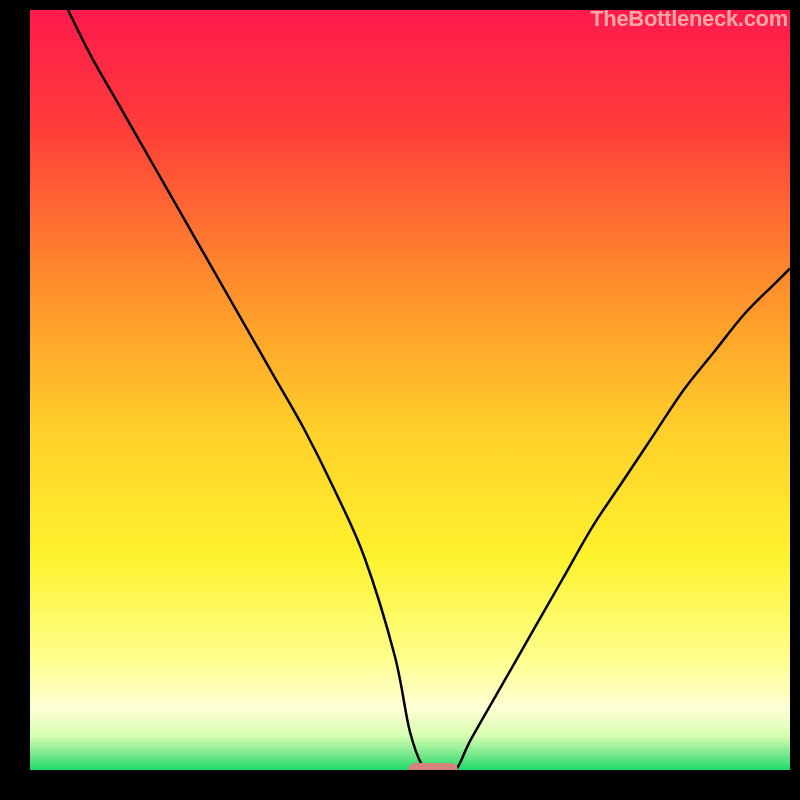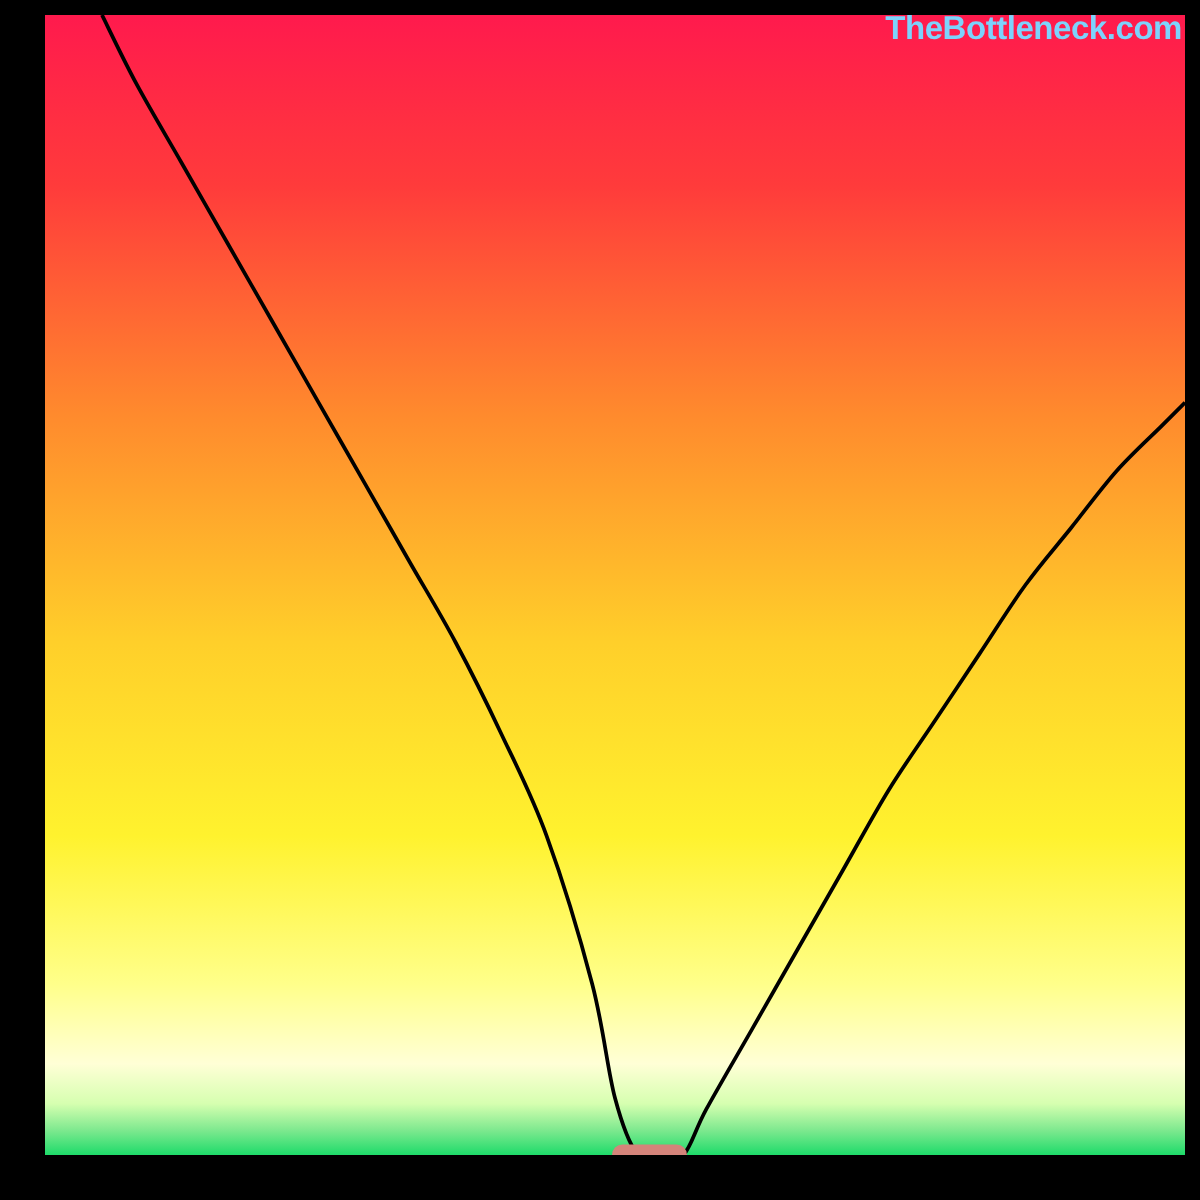--- a/index.html
+++ b/index.html
@@ -45,21 +45,21 @@
     background: #d4847a;
     border-radius: 7px;
     transform: translate(-50%, -50%);
   }
   .watermark {
     position: absolute;
     top: 6px;
     right: 12px;
     font-size: 22px;
     font-weight: bold;
-    color: #7dd3fc;
+    color: #fca5a5;
     letter-spacing: -0.3px;
   }
 </style>
 </head>
 <body>
 
 <div class="chart-container">
 
   <div class="plot-area">
     <svg class="gradient-bg" viewBox="0 0 760 760" preserveAspectRatio="none">

